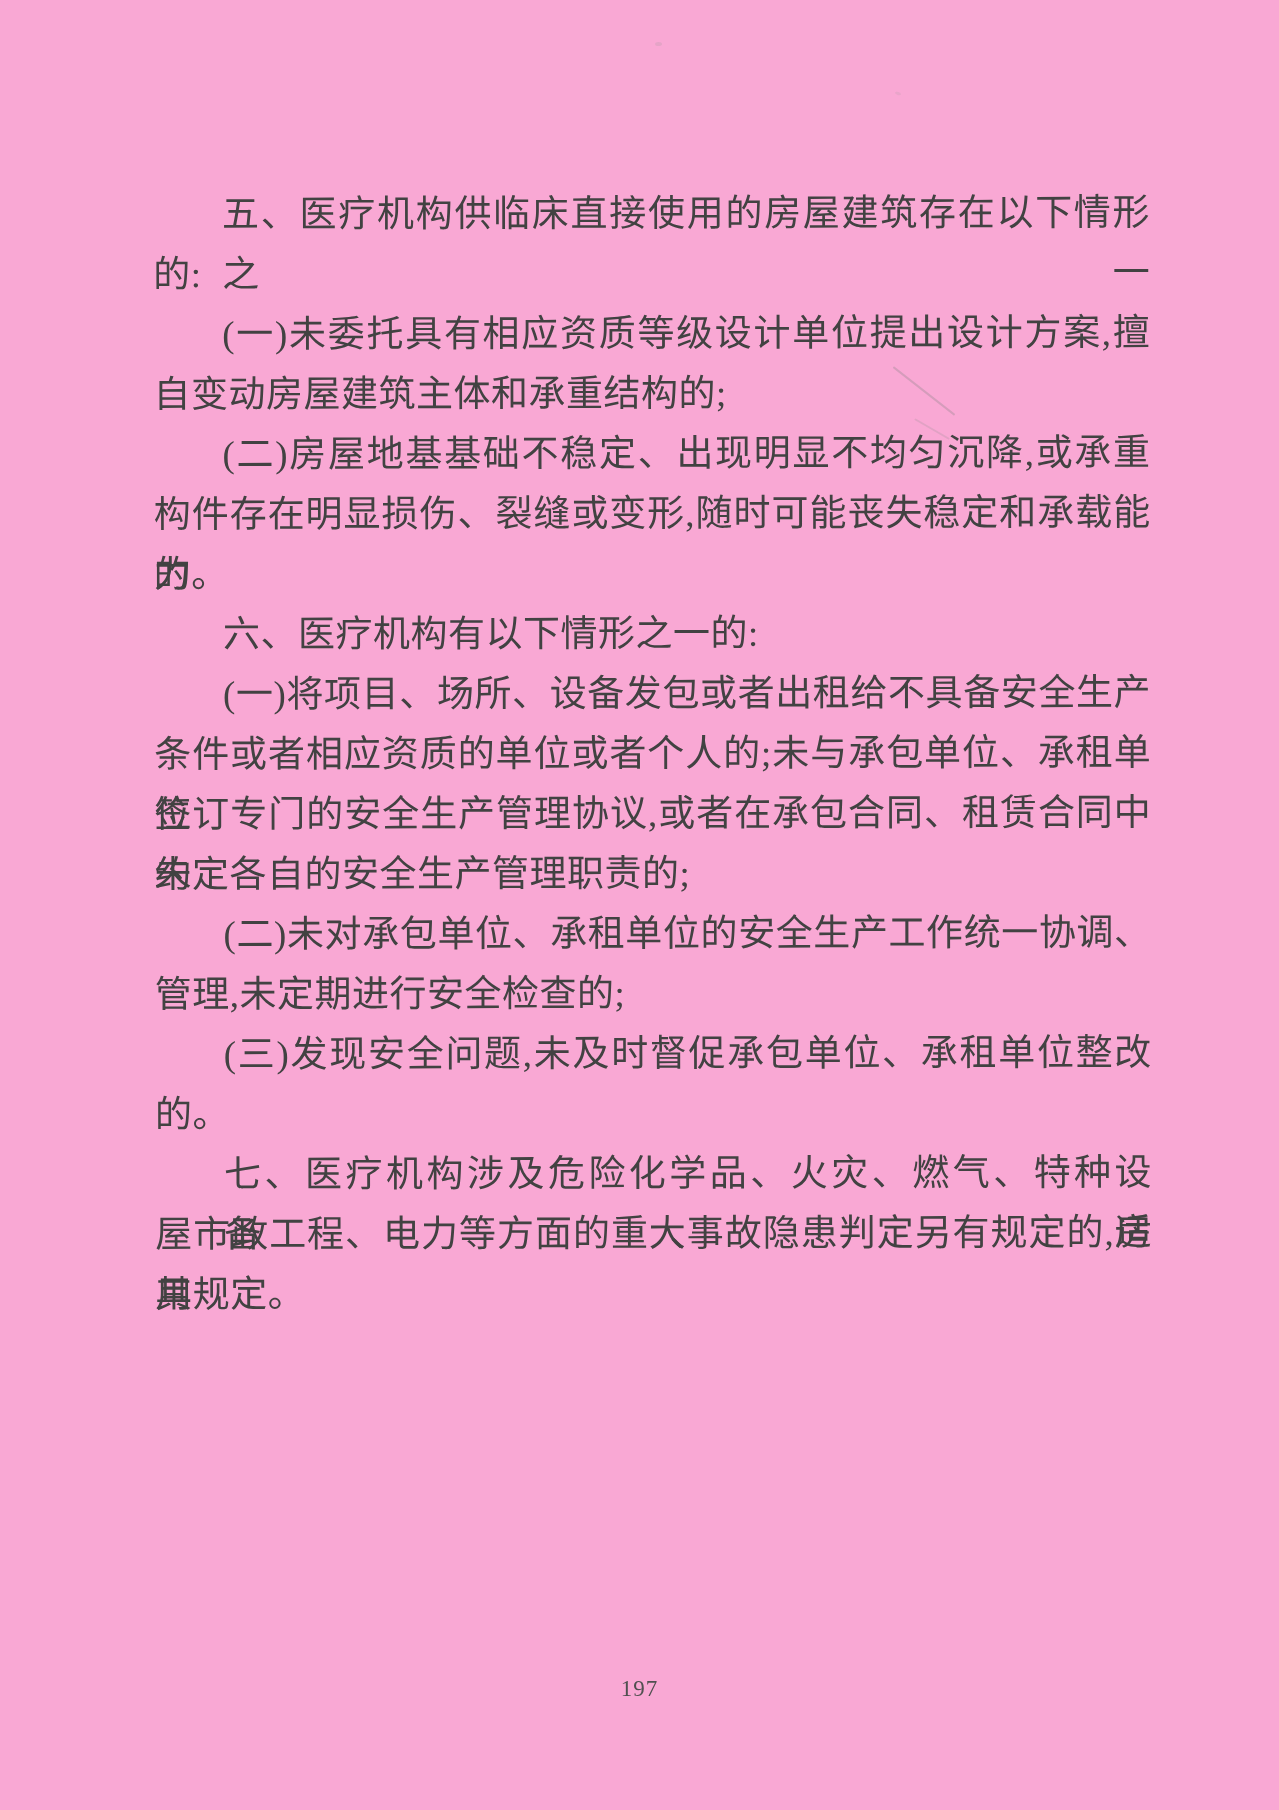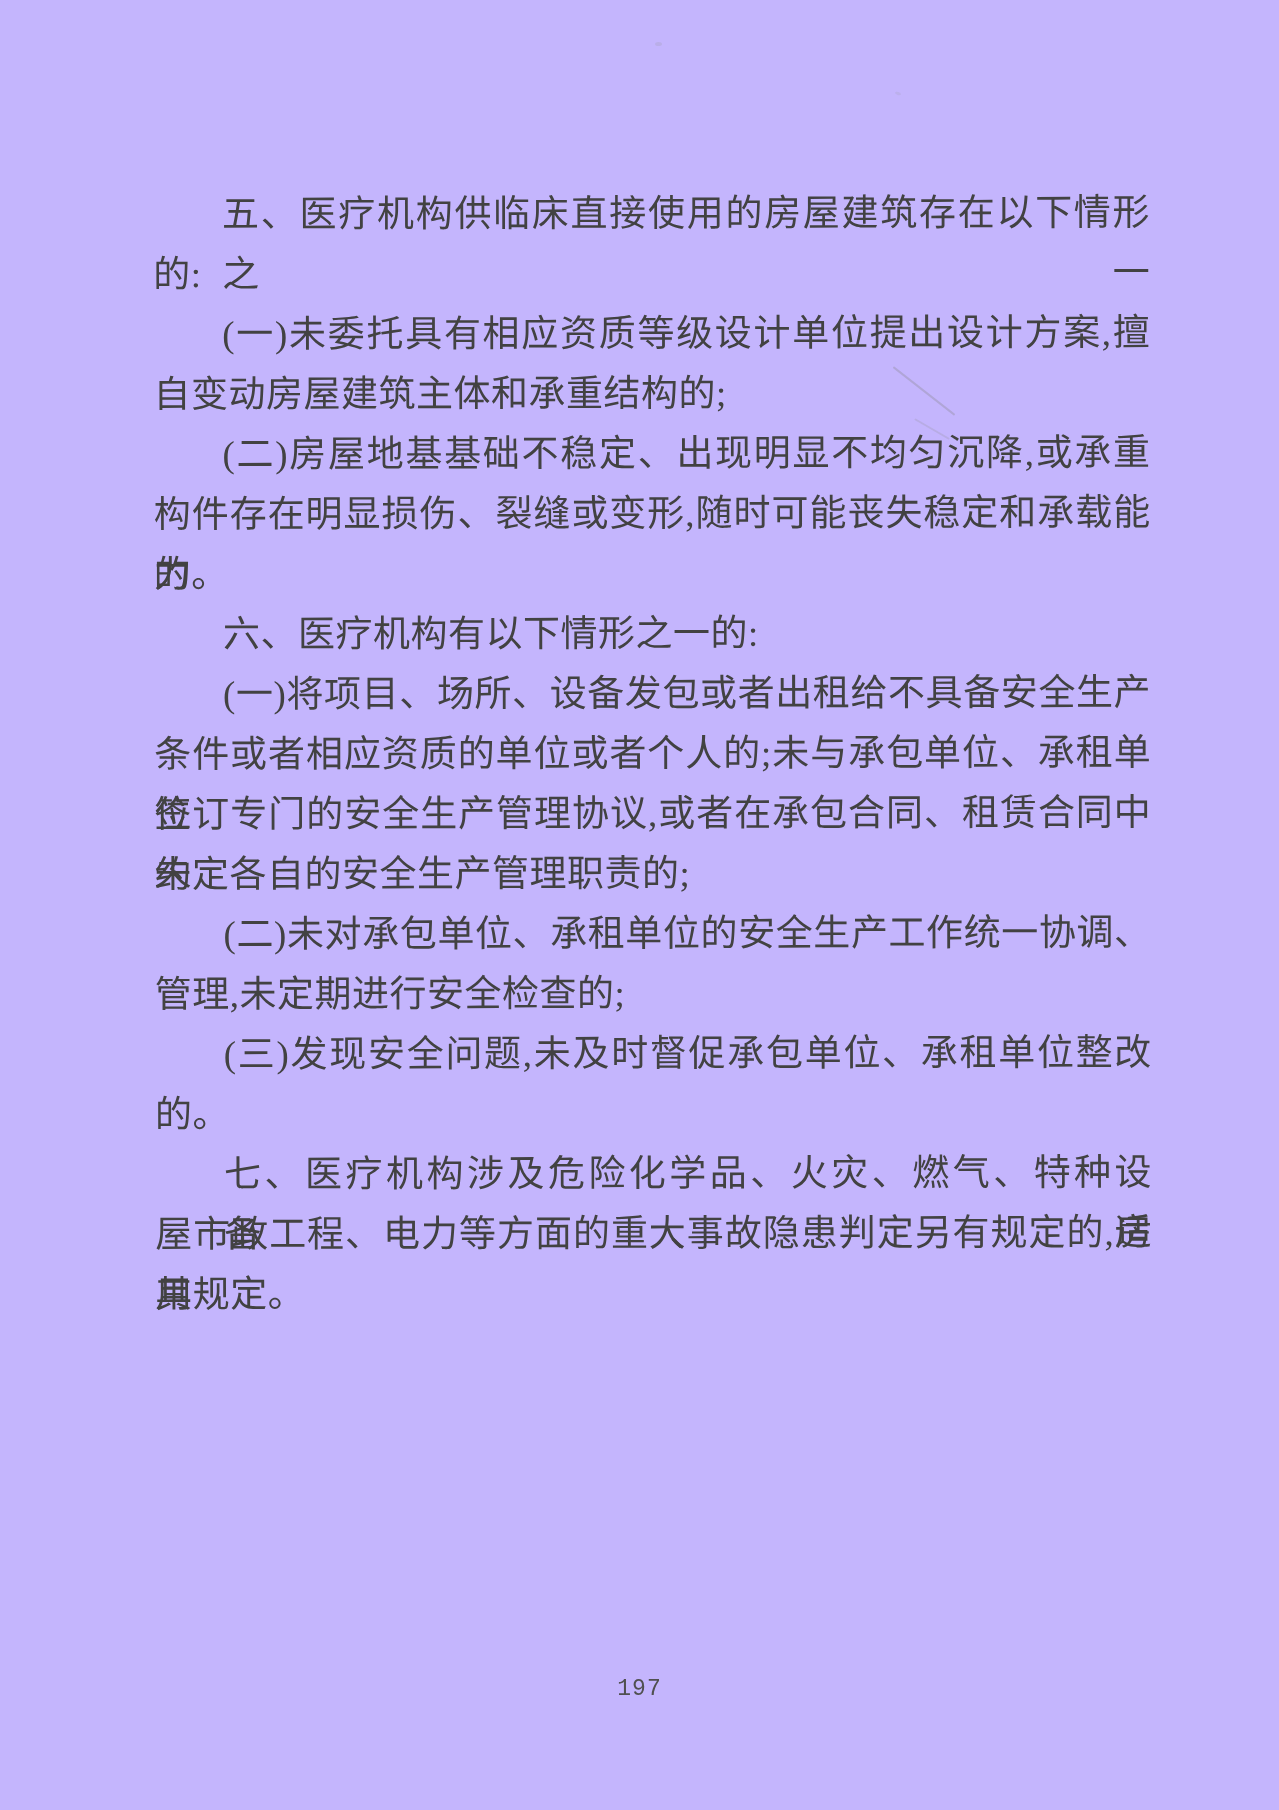--- a/index.html
+++ b/index.html
@@ -38,21 +38,21 @@
   .line.justify {
     text-align: justify;
     text-align-last: justify;
   }
   .page-number {
     position: absolute;
     left: 0;
     right: 0;
     top: 1676px;
     text-align: center;
-    font-family: Liberation Mono, monospace;
+    font-family: Liberation Serif, serif;
     font-size: 23px;
     letter-spacing: 1px;
     color: #505050;
   }
   
   .artifact {
     position: absolute;
     pointer-events: none;
   }
   .artifact-squiggle-1 {
@@ -87,21 +87,21 @@
     width: 6px;
     height: 3px;
     background: rgba(150,150,150,0.16);
     border-radius: 50%;
     transform: rotate(20deg);
   }
 </style>
 </head>
 <body>
 
-<div class="page" style="background: #c4b5fd;">
+<div class="page" style="background: #f9a8d4;">
 
   <div class="artifact artifact-speck-1"></div>
   <div class="artifact artifact-speck-2"></div>
   <div class="artifact artifact-squiggle-1"></div>
   <div class="artifact artifact-squiggle-2"></div>
 
   <div class="text-block" style="color: rgb(66, 66, 66);">
       <div class="line indent justify">五、医疗机构供临床直接使用的房屋建筑存在以下情形之一</div>
       <div class="line">的:</div>
       <div class="line indent justify">(一)未委托具有相应资质等级设计单位提出设计方案,擅</div>

